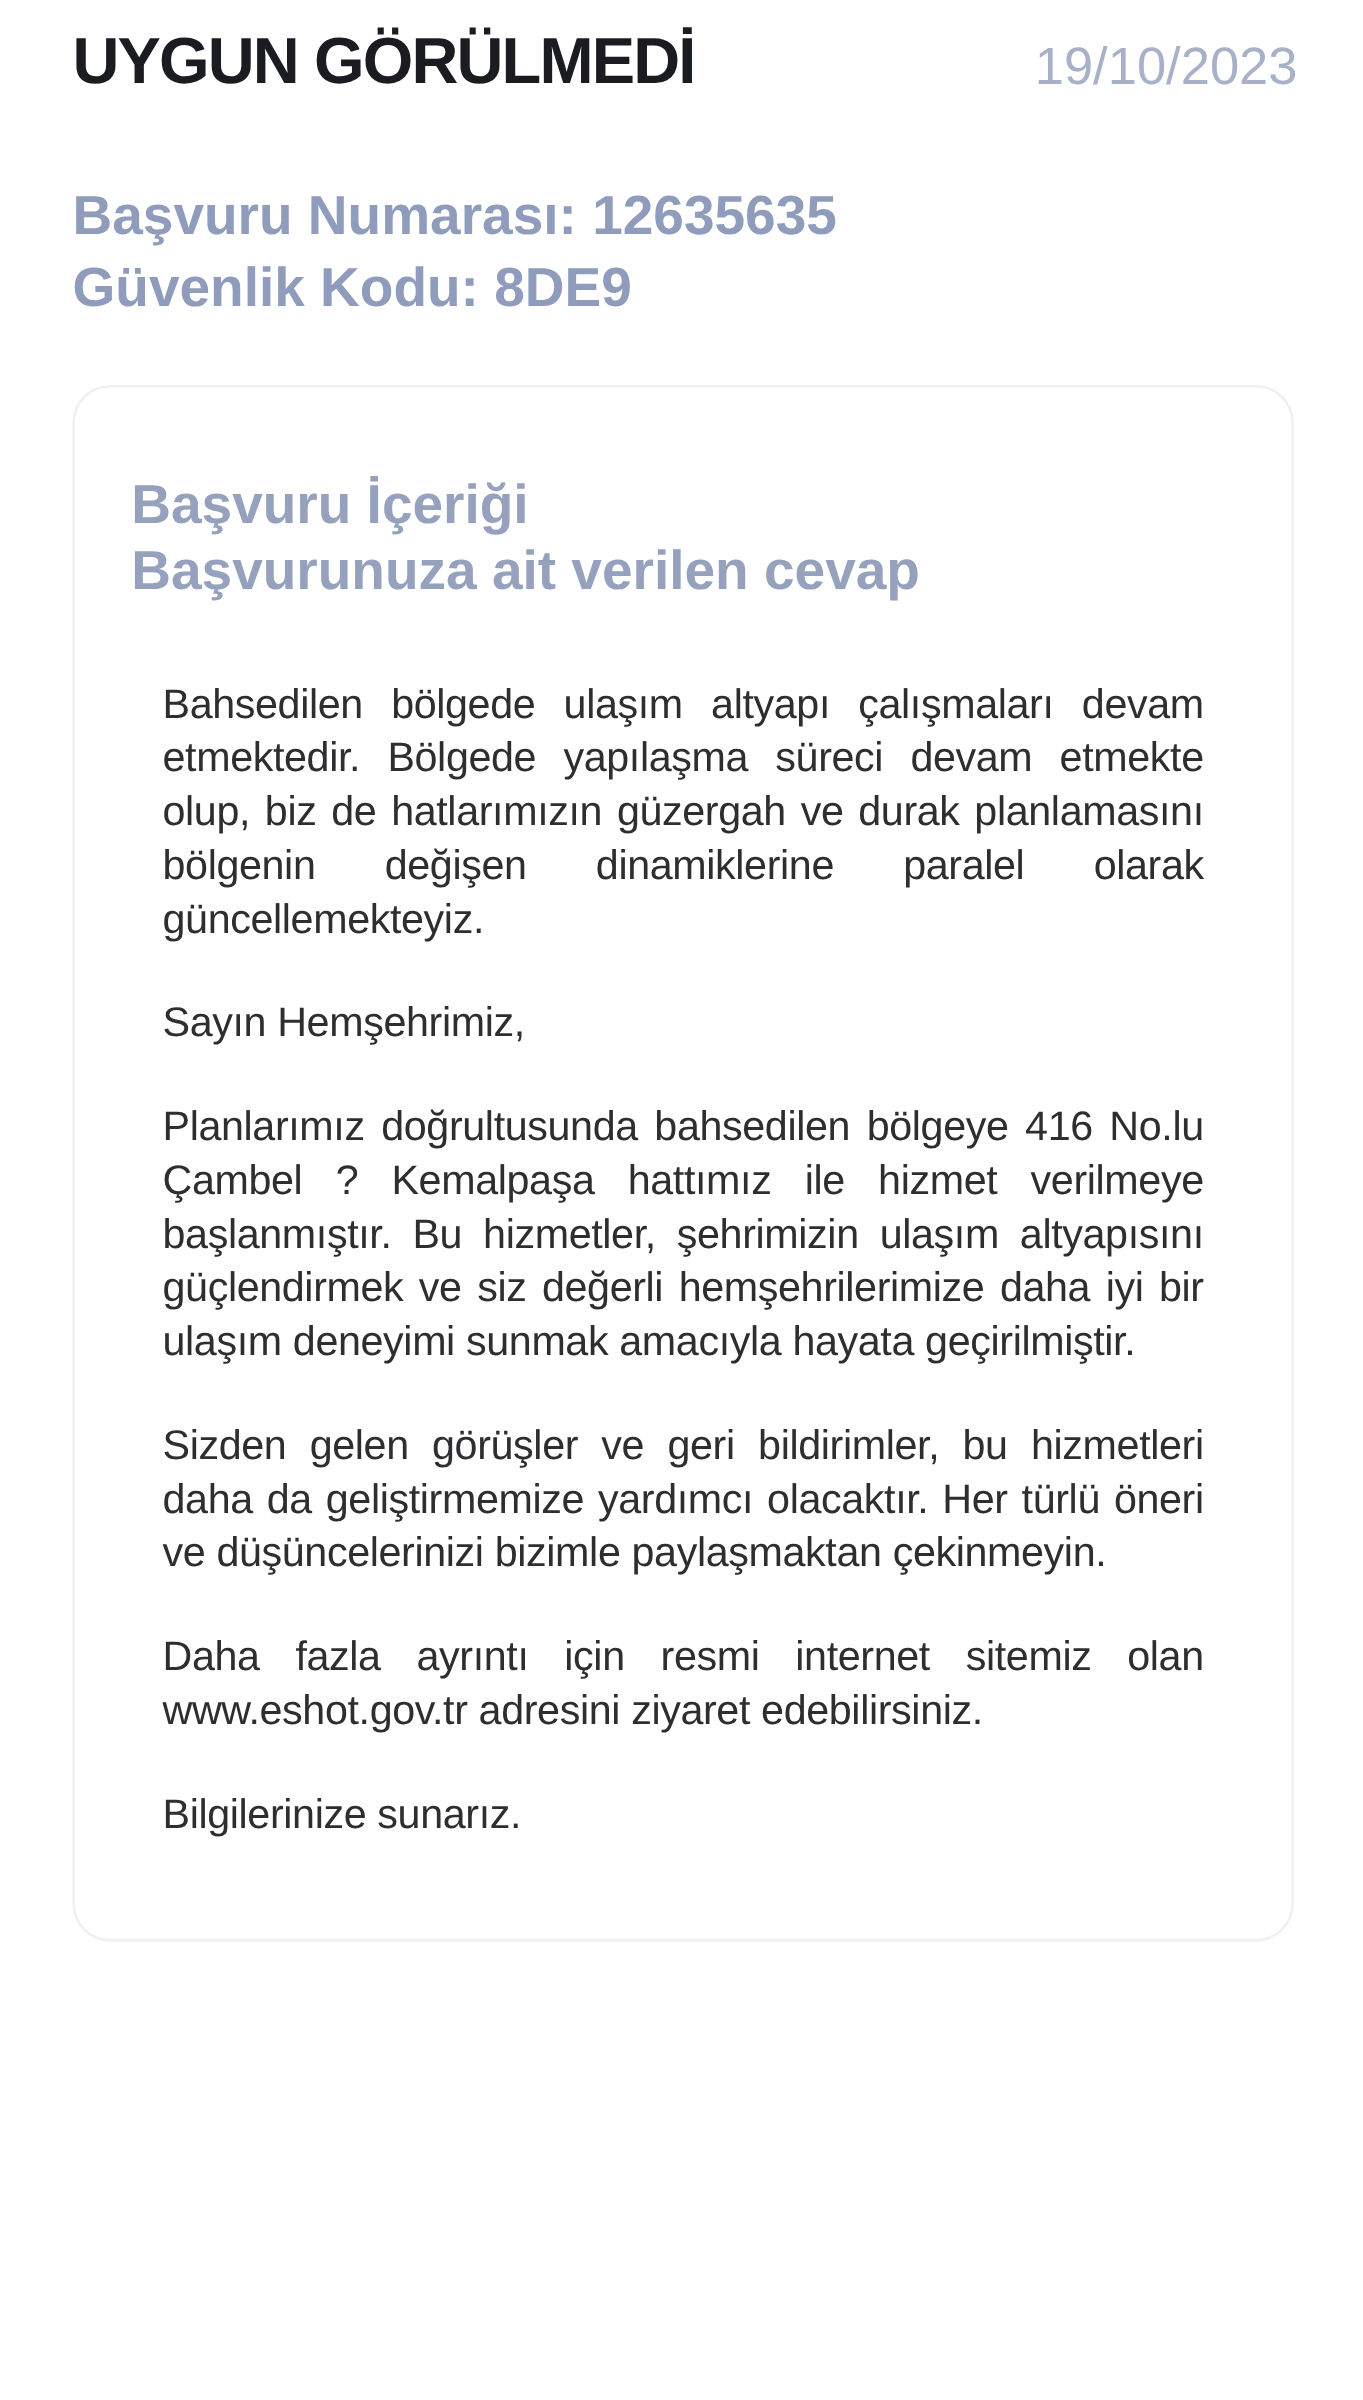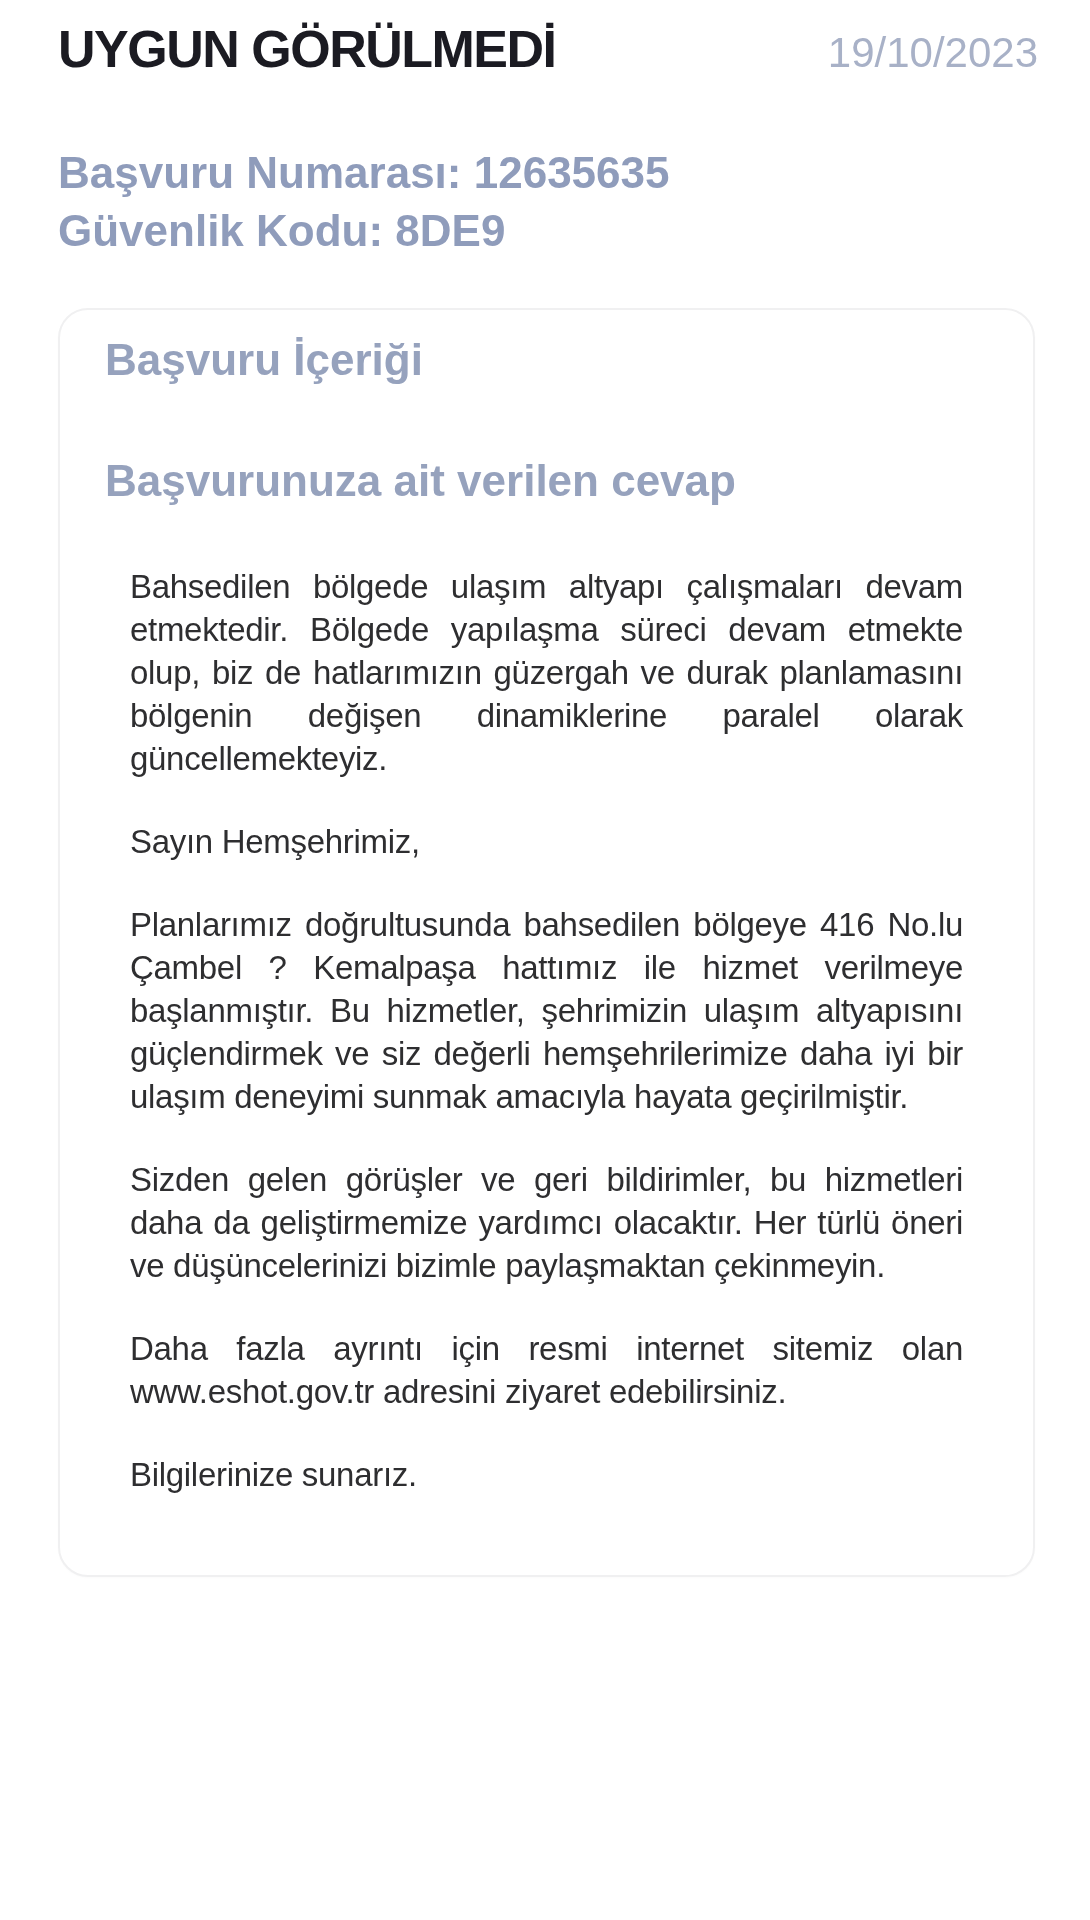--- a/index.html
+++ b/index.html
@@ -43,33 +43,33 @@
     font-size: 44px;
     line-height: 58px;
     font-weight: 600;
     color: #8f9cbb;
   }
   .meta .value { font-weight: 600; }
   .card {
     margin: 48px 55px 0 58px;
     border: 2px solid #f0f0f1;
     border-radius: 30px;
-    padding: 24px 45px 78px 45px;
+    padding: 68px 45px 78px 45px;
     background: #ffffff;
     box-shadow: 0 1px 2px rgba(0,0,0,0.02);
     box-sizing: border-box;
   }
   .section-heading {
     margin: 0;
     font-size: 44px;
     line-height: 1.2;
     font-weight: 600;
     color: #96a2bd;
   }
-  .response-heading { margin-top: 68px; }
+  .response-heading { }
   .request-body {
     margin: 56px 25px 0 25px;
     font-size: 35px;
     line-height: 48px;
     letter-spacing: -0.3px;
     color: #2e2e30;
     text-align: justify;
   }
   .response-body {
     margin: 58px 25px 0 25px;

